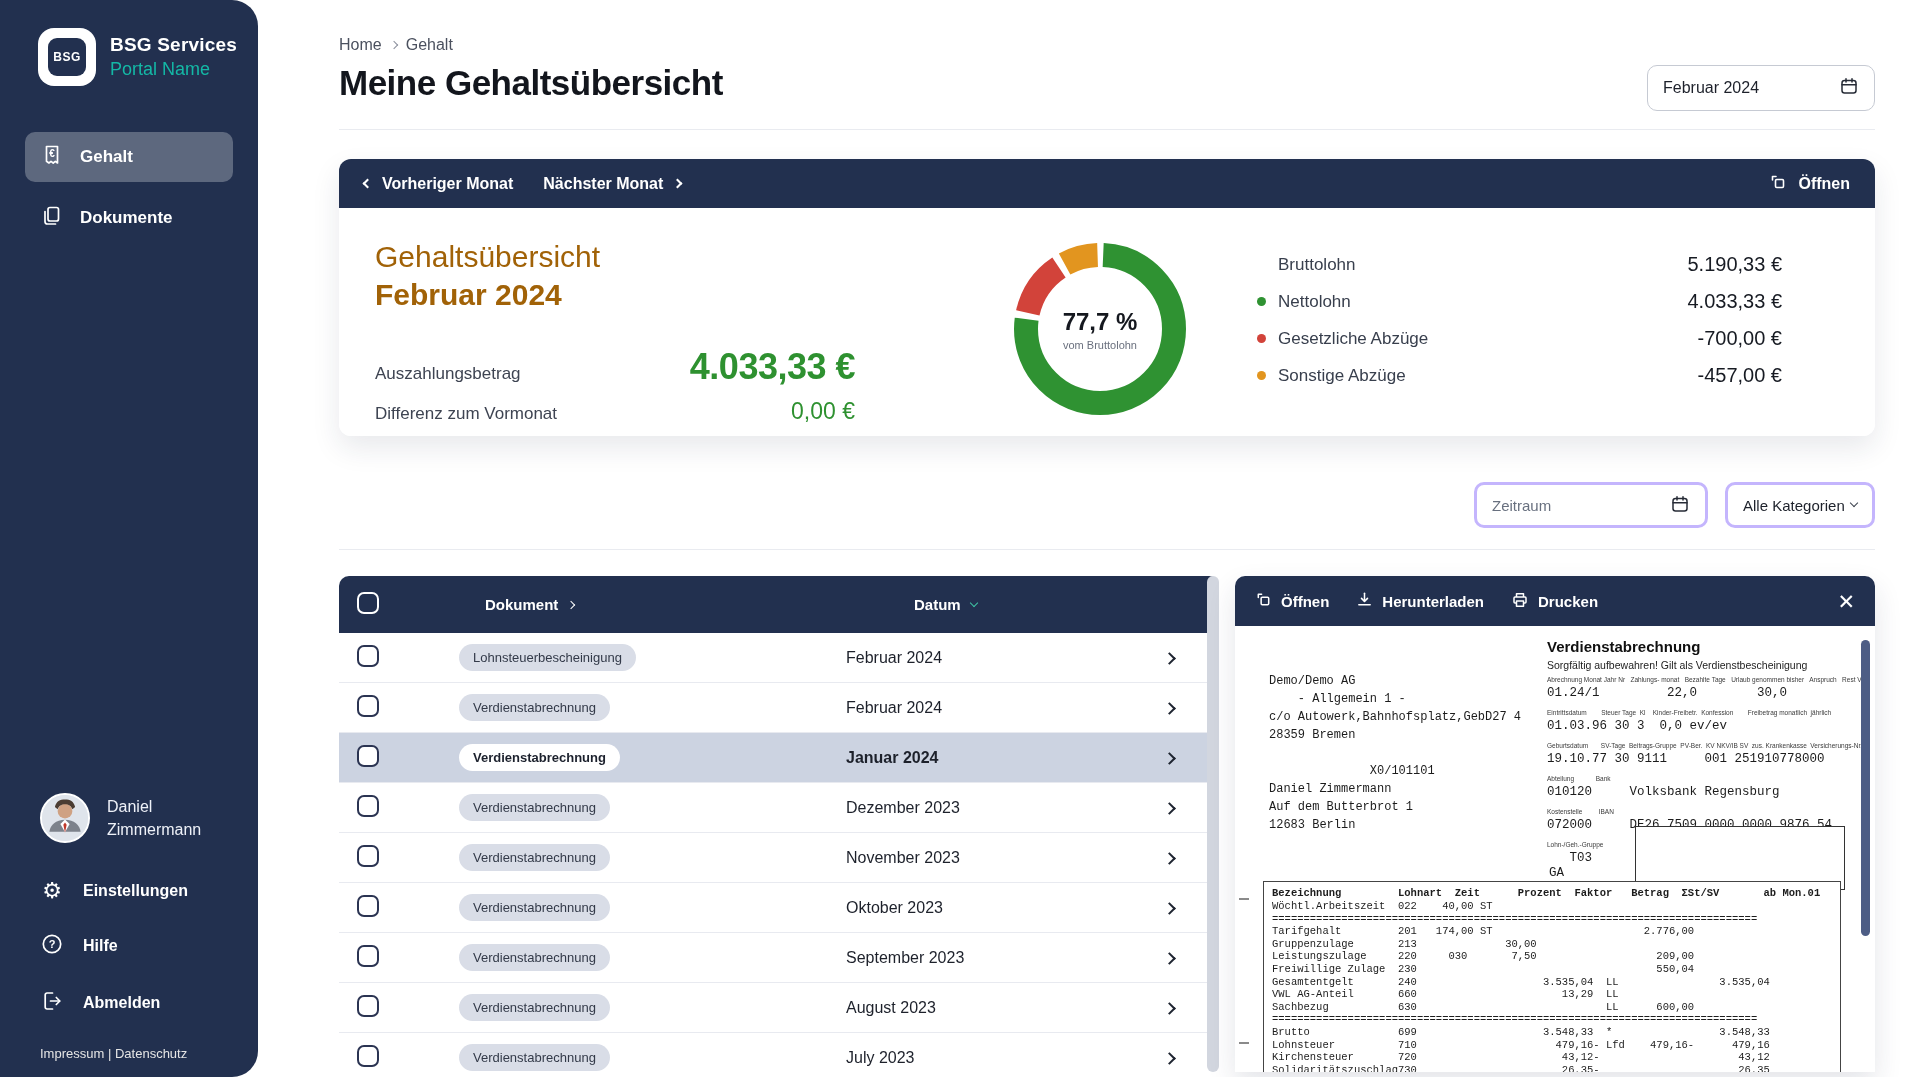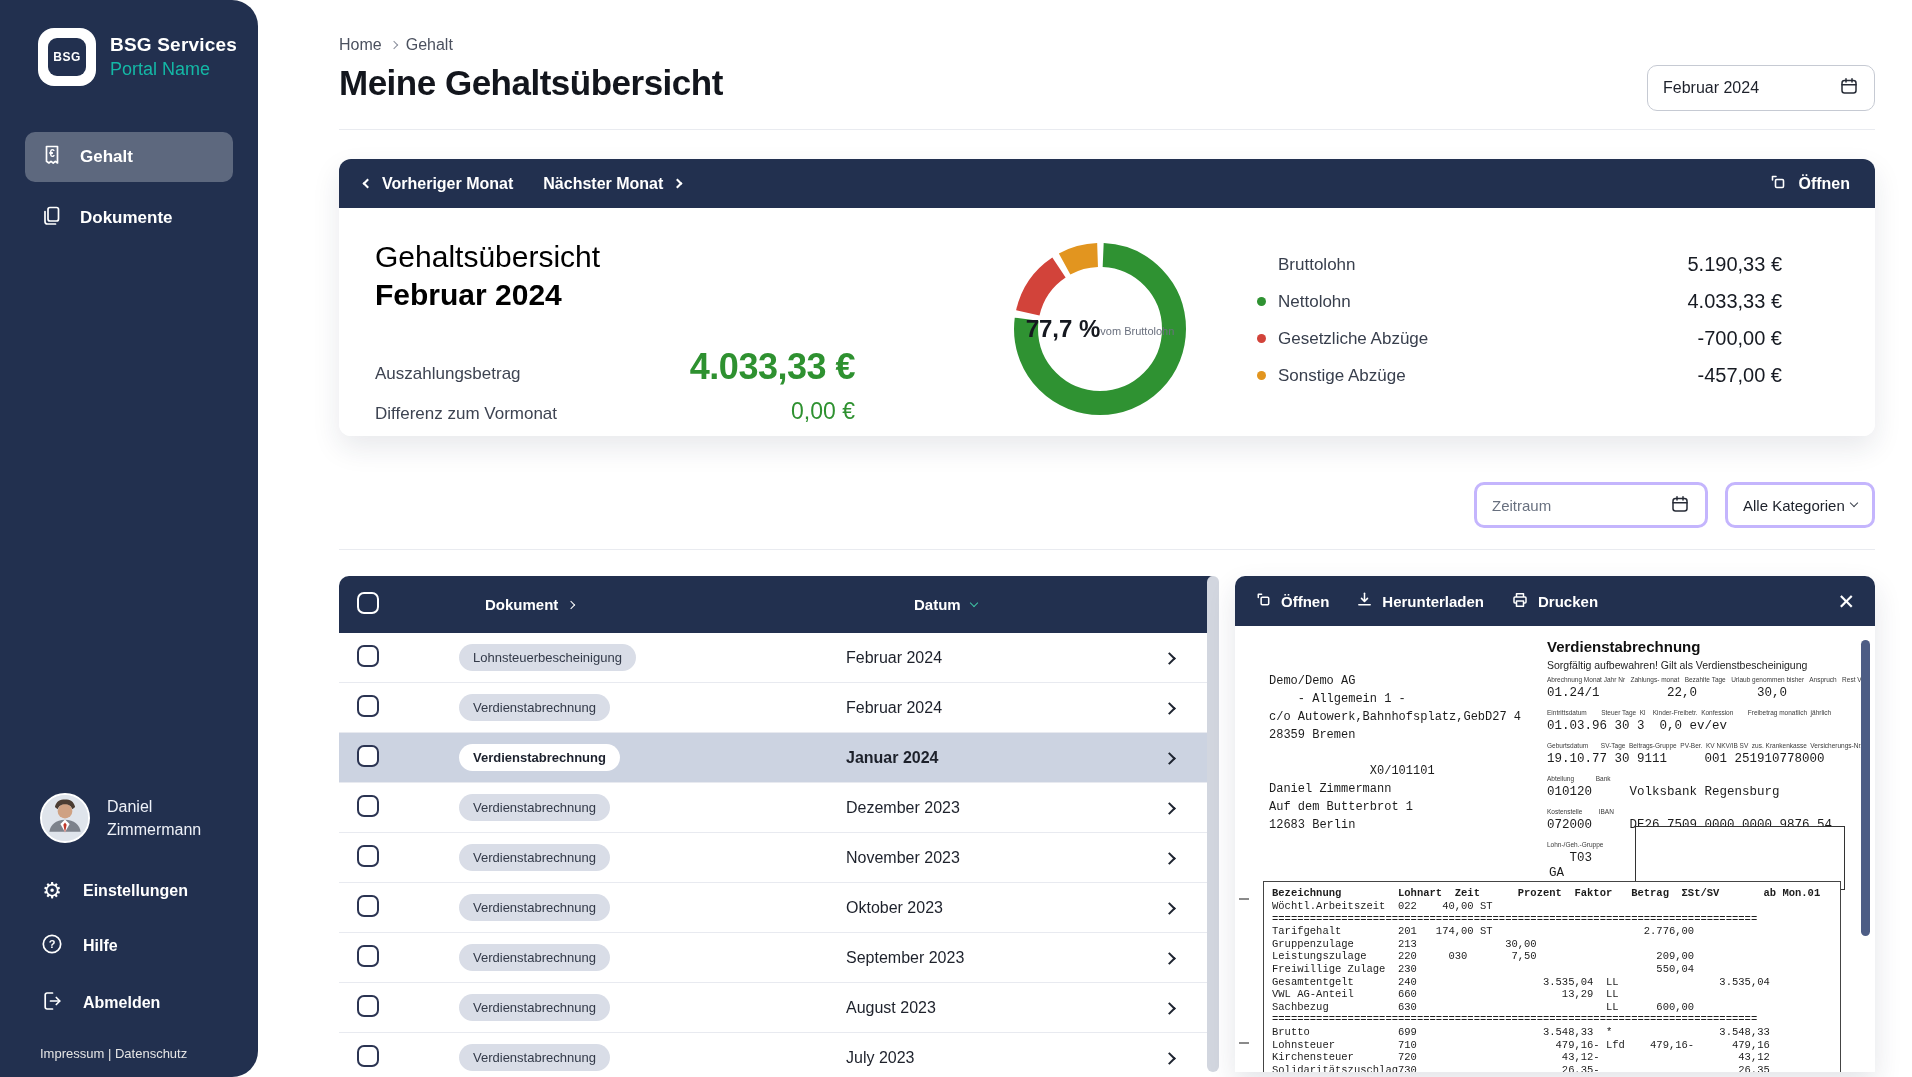--- a/index.html
+++ b/index.html
@@ -41,29 +41,29 @@
   .divider{border:none;border-top:1px solid #e9ebf0;margin-top:26px}
 
   
   .salary-card{margin-top:29px;border-radius:12px;box-shadow:0 12px 28px rgba(30,40,70,.10)}
   .card-head{height:49px;background:#22304f;border-radius:12px 12px 0 0;display:flex;align-items:center;color:#fff;padding:0 25px;gap:30px}
   .bar-btn{display:flex;align-items:center;gap:11px;font-size:16px;font-weight:700;color:#fff;background:none;border:none;cursor:pointer;font-family:inherit}
   .bar-btn .chev{border-width:2px;width:7px;height:7px}
   .open-btn{margin-left:auto}
   .card-body{display:flex;background:#fff;border-radius:0 0 12px 12px;padding:26px 36px 30px;height:228px}
   .overview-left{width:480px;flex:none}
-  .ov-title{font-size:30px;line-height:38px;font-weight:400;color:#000000;margin-top:4px}
+  .ov-title{font-size:30px;line-height:38px;font-weight:400;color:#a16207;margin-top:4px}
   .ov-title b{font-weight:700}
   .amount-rows{margin-top:32px}
   .amount-row{display:flex;align-items:baseline;justify-content:space-between;margin-bottom:10px}
   .amount-label{font-size:17px;color:#3e4452}
   .amount-value.big{font-size:36px;font-weight:700;color:#2e9130;letter-spacing:-.5px}
   .amount-value.small{font-size:23px;color:#2e9130}
   .donut-wrap{position:relative;width:190px;height:190px;margin-left:150px;flex:none}
-  .donut-center{position:absolute;inset:0;display:flex;flex-direction:row;align-items:center;justify-content:center}
+  .donut-center{position:absolute;inset:0;display:flex;flex-direction:column;align-items:center;justify-content:center}
   .donut-pct{font-size:24px;font-weight:700;color:#15181f}
   .donut-sub{font-size:11px;color:#6a707e;margin-top:3px}
   .legend{flex:1;margin-left:62px;padding-top:12px;max-width:525px}
   .legend-row{display:flex;align-items:center;height:37px}
   .dot{width:9px;height:9px;border-radius:50%;margin-right:12px;flex:none}
   .l-label{font-size:17px;color:#383f4d}
   .l-value{margin-left:auto;font-size:20px;color:#171b23}
 
   
   .docs-head{margin-top:46px;display:flex;align-items:center}

